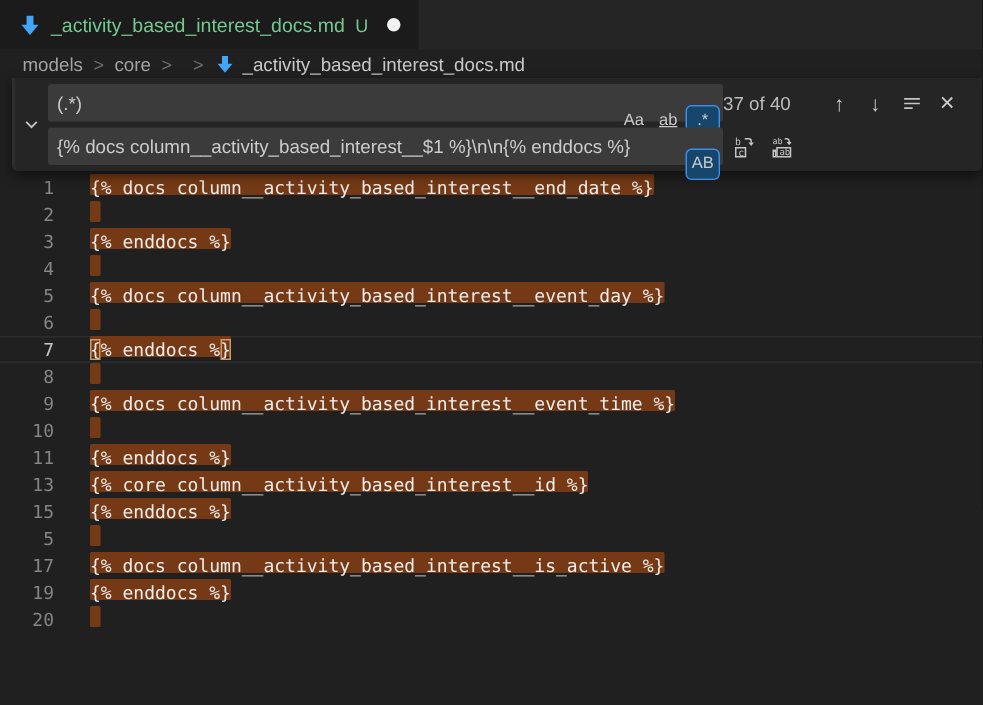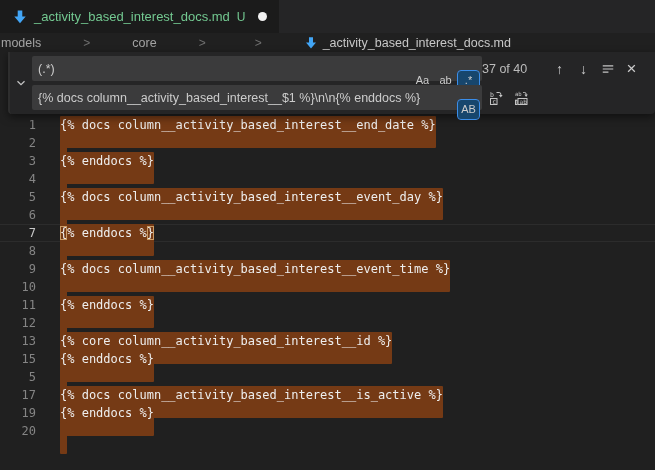--- a/index.html
+++ b/index.html
@@ -9,21 +9,21 @@
   
   .tabbar{position:absolute;top:0;left:0;right:0;height:33px;background:#252526;display:flex;}
   .tab{display:flex;align-items:center;padding:0 12px;background:#1b1b1b;height:100%;border-right:1px solid #252526;}
   .tab .fileicon{width:16px;height:16px;margin-right:6px;flex:none;}
   .tab-label{color:#73c991;font-size:13px;white-space:nowrap;}
   .git-badge{color:#73c991;font-size:12px;margin-left:7px;}
   .mod-dot{width:9px;height:9px;border-radius:50%;background:#f2f2f2;margin-left:12px;}
 
   
   .breadcrumb{position:absolute;top:33px;left:0;right:0;height:20px;background:#202020;
-              display:flex;align-items:center;padding-left:1px;font-size:12.5px;color:#a3a3a3;gap:35px;}
+              display:flex;align-items:center;padding-left:15px;font-size:12.5px;color:#a3a3a3;}
   .crumb{white-space:nowrap;}
   .crumb-sep{color:#6f6f6f;margin:0 7px;font-size:12px;}
   .crumb-file{color:#c8c8c8;display:flex;align-items:center;}
   .crumb-file .fileicon{width:14px;height:14px;margin-right:5px;}
 
   
   .findwidget{position:absolute;top:52px;left:8px;right:0;height:62px;background:#252526;z-index:5;
               border-radius:0 0 4px 4px;box-shadow:0 3px 8px rgba(0,0,0,.5);border-left:2px solid #2e2e2e;
               display:flex;}
   .toggle-col{width:22px;display:flex;align-items:center;justify-content:center;cursor:pointer;}
@@ -44,21 +44,21 @@
             border-radius:3px;font-size:14px;cursor:pointer;}
   .icon-btn.close{font-size:17px;}
   .replace-actions{display:flex;align-items:center;gap:4px;margin-left:4px;}
 
   
   .editor{position:absolute;top:53px;left:0;right:0;bottom:0;font-family:"DejaVu Sans Mono",monospace;font-size:12px;}
   .lines{position:absolute;top:63px;left:0;right:0;}
   .code-row{display:flex;height:18px;line-height:18px;}
   .line-num{width:36px;text-align:right;color:#858585;flex:none;}
   .code-content{margin-left:24px;white-space:pre;display:flex;}
-  .find-match{background:#753a15;color:#eeeeee;height:32px;display:inline-block;border-radius:1px;}
+  .find-match{background:#753a15;color:#eeeeee;height:14px;display:inline-block;border-radius:1px;}
   .empty-match{width:7px;}
   .code-row.current{box-shadow:inset 0 1px 0 #2c2c2c, inset 0 -1px 0 #2c2c2c;}
   .code-row.current .line-num{color:#c8c8c8;}
   .bracket{outline:1px solid #cc9c66;outline-offset:-1px;}
 </style>
 </head>
 <body>
 
 <div class="screen">
 
@@ -100,24 +100,20 @@
           <span class="line-num">9</span>
           <span class="code-content"><span class="find-match">{% docs column__activity_based_interest__event_time %}</span></span>
         </div>
         <div class="code-row">
           <span class="line-num">10</span>
           <span class="code-content"><span class="find-match empty-match"></span></span>
         </div>
         <div class="code-row">
           <span class="line-num">11</span>
           <span class="code-content"><span class="find-match">{% enddocs %}</span></span>
-        </div>
-        <div class="code-row">
-          <span class="line-num">12</span>
-          <span class="code-content"><span class="find-match empty-match"></span></span>
         </div>
         <div class="code-row">
           <span class="line-num">13</span>
           <span class="code-content"><span class="find-match">{% core column__activity_based_interest__id %}</span></span>
         </div>
         <div class="code-row">
           <span class="line-num">15</span>
           <span class="code-content"><span class="find-match">{% enddocs %}</span></span>
         </div>
         <div class="code-row">

